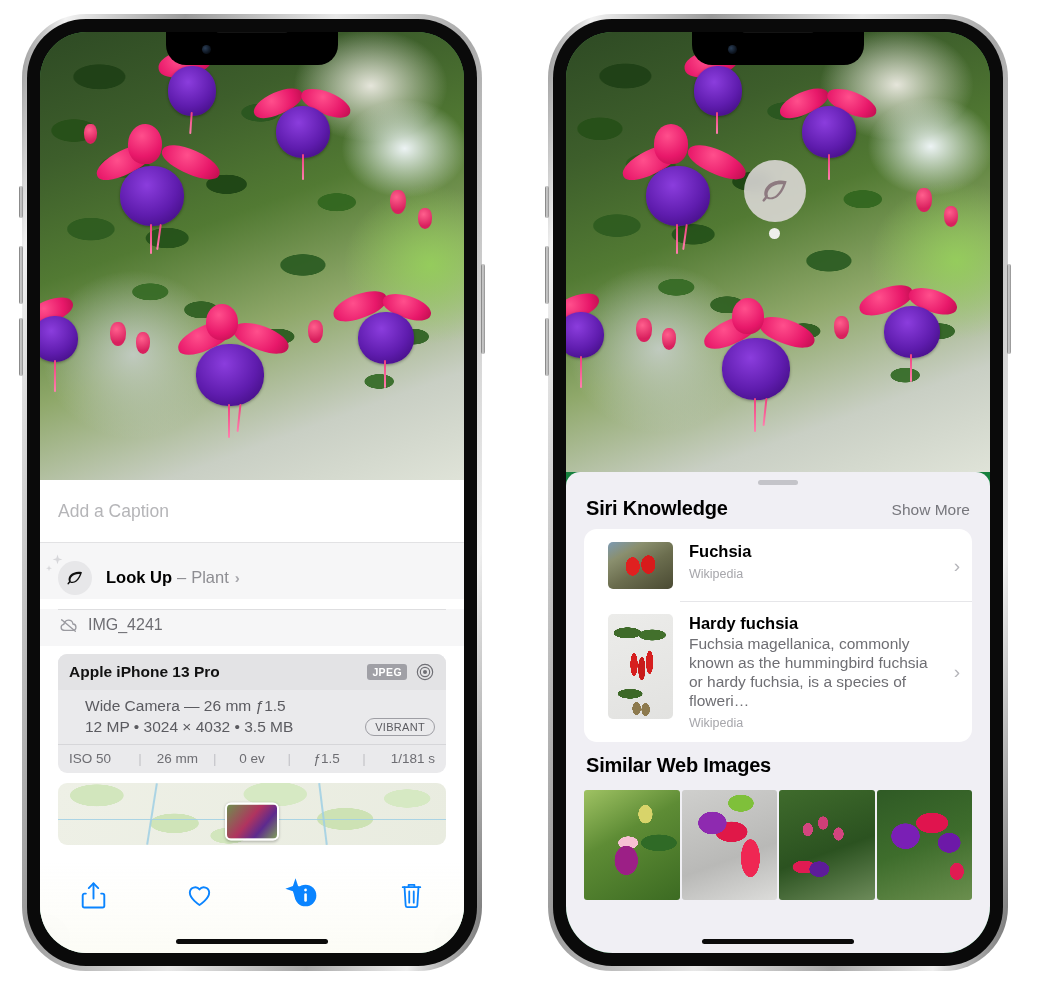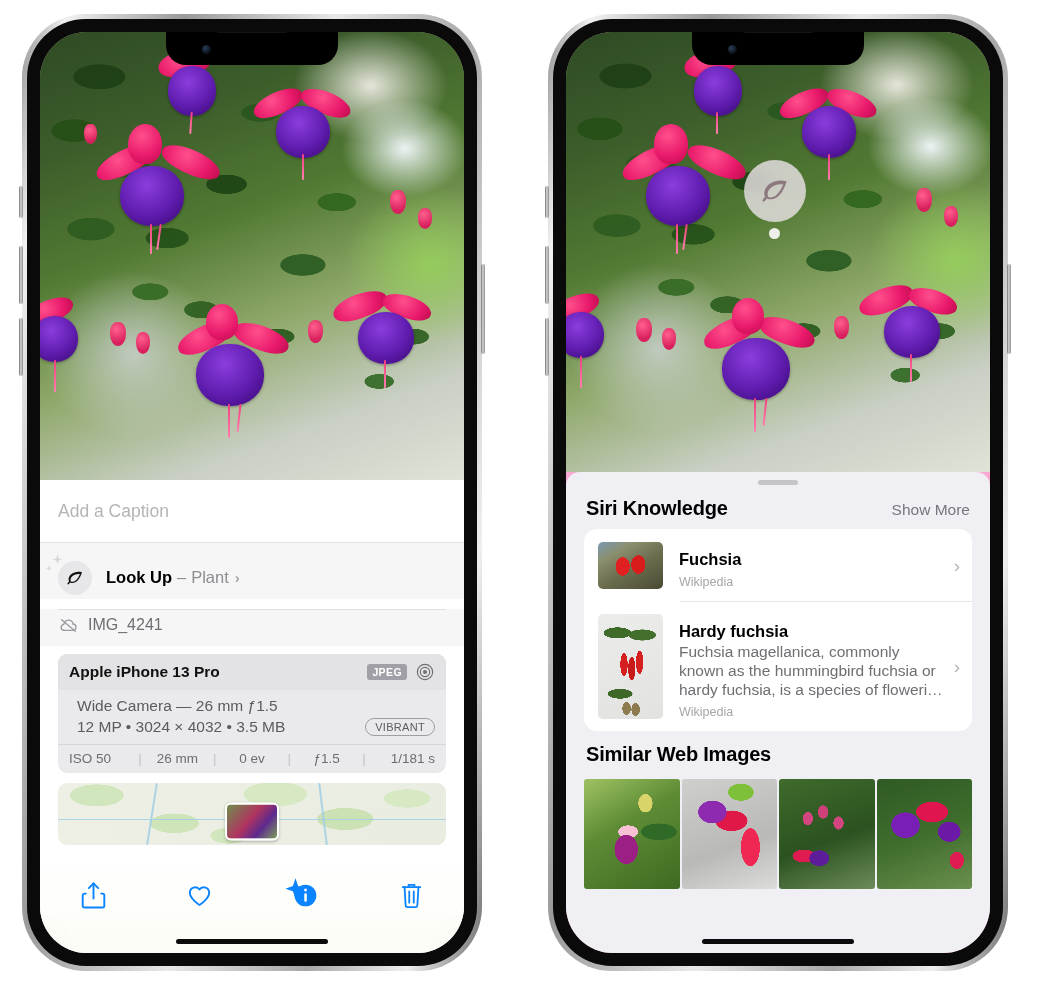--- a/index.html
+++ b/index.html
@@ -35,21 +35,21 @@
     border-radius: 59px;
     background: #0a0a0a;
     box-sizing: border-box;
   }
 
   .screen {
     position: absolute;
     left: 13px; top: 13px; right: 13px; bottom: 13px;
     border-radius: 47px;
     overflow: hidden;
-    background: #f9a8d4;
+    background: #15803d;
   }
 
   
   .notch {
     position: absolute;
     top: 0;
     left: 50%;
     transform: translateX(-50%);
     width: 172px;
     height: 33px;
@@ -279,21 +279,21 @@
   .badge-jpeg {
     background: #a0a0a6;
     color: #fff;
     font-size: 10.5px;
     font-weight: 600;
     letter-spacing: .4px;
     padding: 2px 5px;
     border-radius: 3px;
   }
   .icon-raw { width: 20px; height: 20px; }
-  .cam-body { padding: 7px 11px 8px 19px; }
+  .cam-body { padding: 7px 11px 8px 27px; }
   .cam-line1 { font-size: 15.5px; color: #5b5b60; margin-bottom: 3px; }
   .cam-line2row { display: flex; align-items: center; justify-content: space-between; }
   .cam-line2 { font-size: 15.5px; color: #5b5b60; text-align: right; }
   .badge-vibrant {
     border: 1px solid #9e9ea4;
     border-radius: 11px;
     padding: 2px 9px;
     font-size: 11px;
     color: #5b5b60;
     letter-spacing: .3px;
@@ -438,22 +438,22 @@
   }
 
   .knowledge-card {
     margin: 0 18px;
     background: #fff;
     border-radius: 13px;
     overflow: hidden;
   }
   .k-row {
     display: flex;
-    padding: 13px 12px 12px 14px;
-    align-items: flex-end;
+    padding: 13px 12px 12px 24px;
+    align-items: flex-start;
     position: relative;
   }
   .k-row + .k-row::before {
     content: "";
     position: absolute;
     left: 96px; right: 0; top: 0;
     height: .6px;
     background: #e6e6e9;
   }
   .k-thumb {

